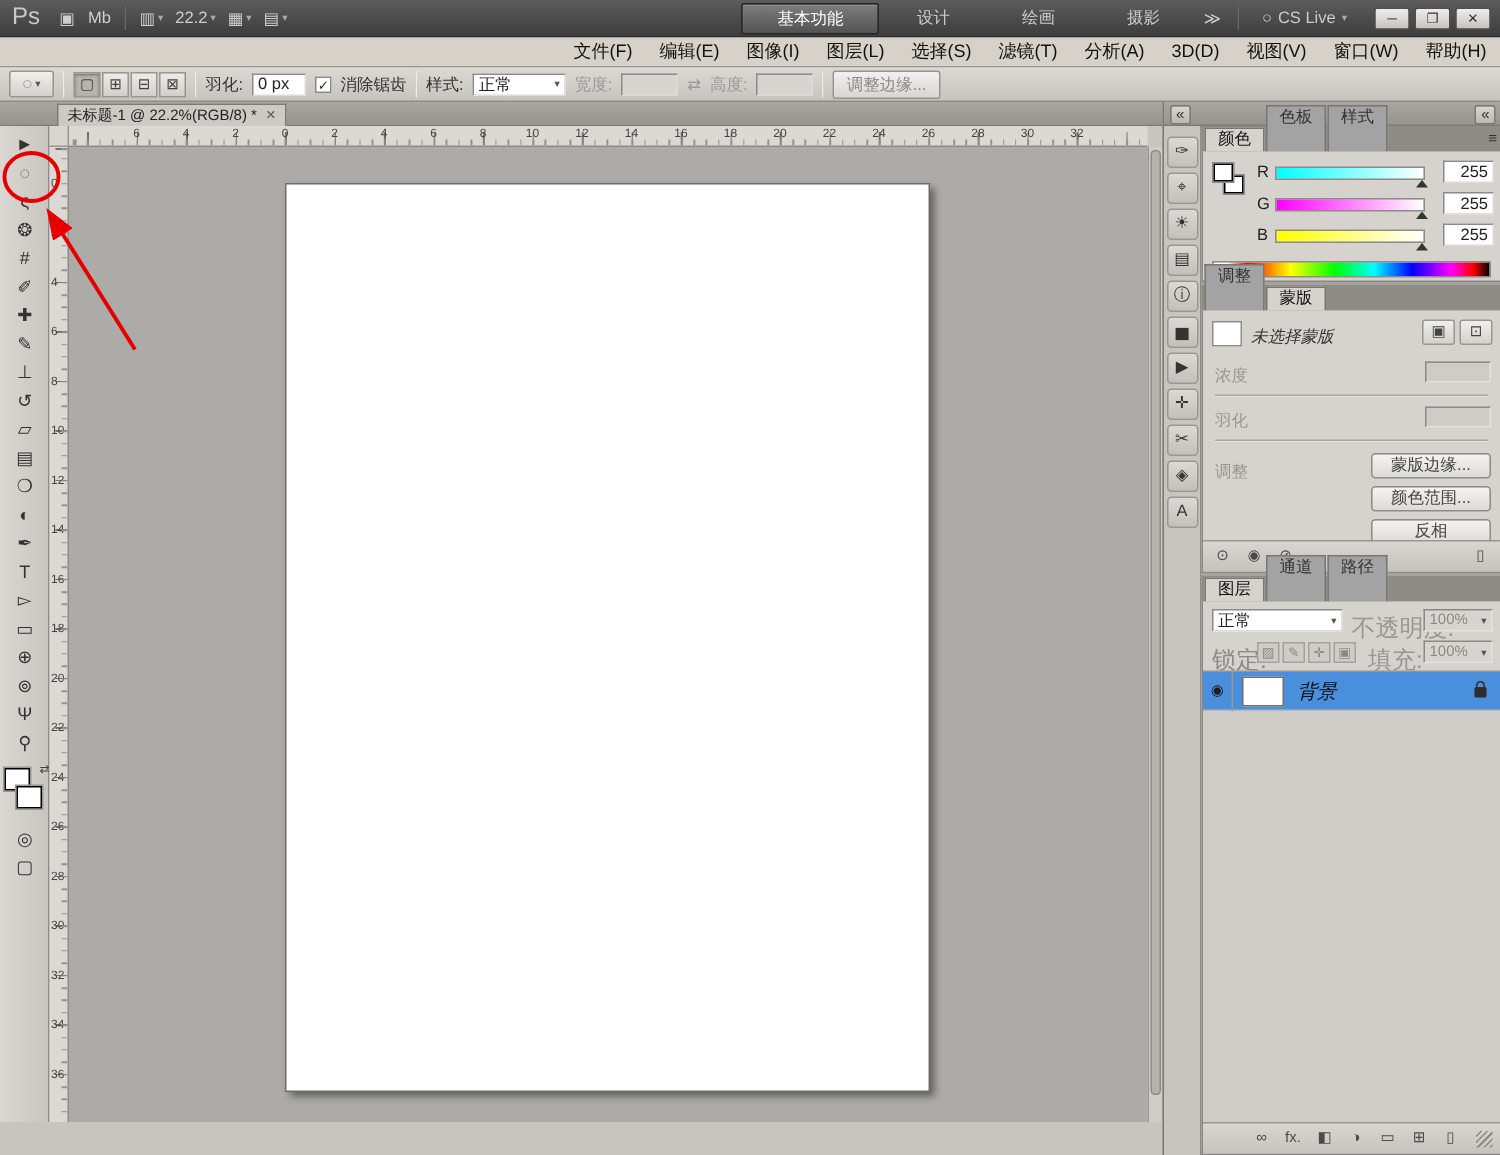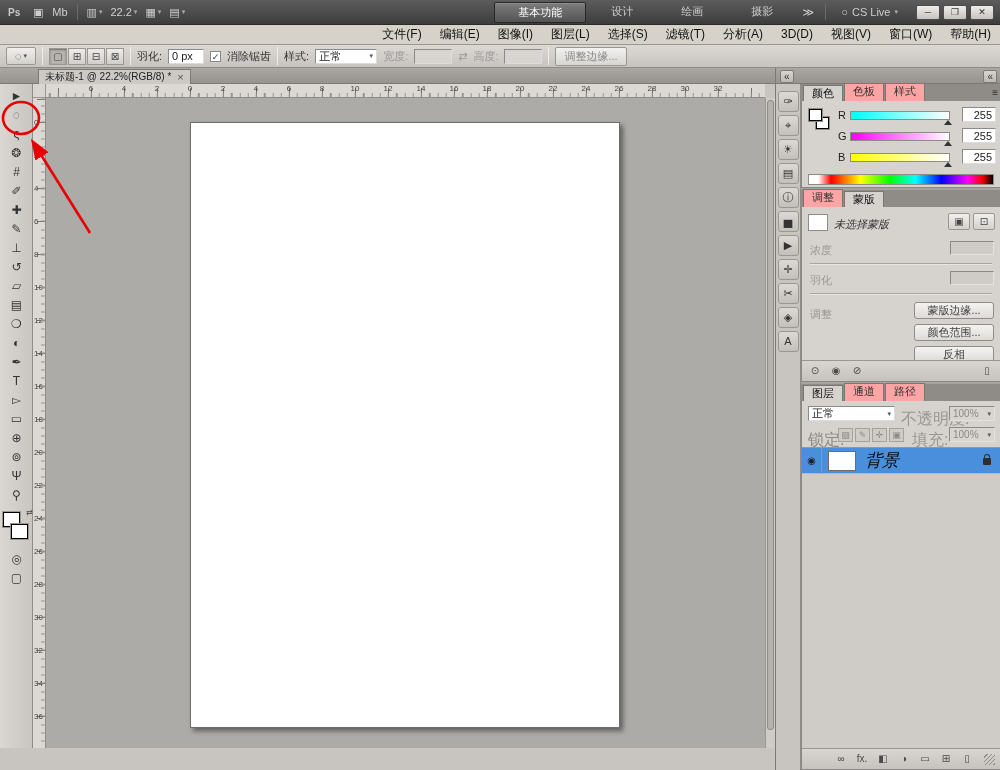--- a/index.html
+++ b/index.html
@@ -4,21 +4,21 @@
 <style>
   * { margin:0; padding:0; box-sizing:border-box; }
   html,body { width:1000px; height:770px; overflow:hidden; }
   body { font-family:"Liberation Sans","DejaVu Sans",sans-serif; background:#3a3a3a; }
   .app { position:relative; width:1000px; height:770px; background:#c8c5c0; overflow:hidden; }
 
   
   .appbar { position:absolute; left:0; top:0; width:1000px; height:25px;
     background:linear-gradient(#5c5c5c,#3d3d3d); color:#d8d8d8; display:flex; align-items:center;
     padding:0 4px; font-size:11px; border-bottom:1px solid #2a2a2a; }
-  .ps-logo { font-weight:bold; font-size:10px; color:#c9c9c9; padding:0 8px 0 4px; }
+  .ps-logo { font-weight:normal; font-size:16px; color:#c9c9c9; padding:0 8px 0 4px; }
   .ab-btn { height:18px; min-width:20px; padding:0 4px; display:flex; align-items:center; justify-content:center;
     gap:2px; color:#cfcfcf; border-radius:2px; }
   .ab-caret { font-size:7px; color:#aaa; }
   .ab-sep { width:1px; height:16px; background:#2e2e2e; border-right:1px solid #6a6a6a; margin:0 5px; }
   .ws-group { margin-left:auto; display:flex; align-items:center; gap:2px; }
   .ws-btn { padding:2px 23px; color:#ccc; border-radius:2px; }
   .ws-btn.active { background:linear-gradient(#7d7d7d,#535353); border:1px solid #262626;
     box-shadow:inset 0 1px 0 #909090; color:#fff; }
   .cslive { display:flex; align-items:center; gap:4px; padding:2px 8px; color:#ccc; }
   .win-controls { display:flex; gap:3px; margin-left:8px; margin-right:2px; }
@@ -119,22 +119,22 @@
   .collapse-btn { position:absolute; top:2px; font-size:10px; line-height:11px; color:#333;
     background:linear-gradient(#d8d6d2,#bcb9b4); border:1px solid #7d7a75; border-radius:2px; padding:0 3px; }
   .dock-strip { position:absolute; left:0; top:16px; width:25px; height:686px; background:#c8c5c0;
     border-right:1px solid #8f8c87; padding-top:4px; }
   .dock-icon { width:21px; height:21px; margin:3px auto; background:linear-gradient(#dcd9d4,#c3c0bb);
     border:1px solid #9a978f; border-radius:3px; font-size:11px; color:#333; text-align:center; line-height:19px; }
   .panel-col { position:absolute; left:25px; top:16px; width:200px; height:686px; }
 
   .pgroup { position:absolute; left:0; width:200px; }
   .ptabs { position:relative; height:17px; background:#8f8c87; display:flex; align-items:flex-end; padding-left:2px; }
-  .ptab { padding:1px 8px; font-size:11px; color:#333; background:#fca5a5; border:1px solid #7a7772;
-    border-bottom:none; margin-right:1px; height:18px; line-height:13px; }
+  .ptab { padding:1px 8px; font-size:11px; color:#333; background:#a3a3a3; border:1px solid #7a7772;
+    border-bottom:none; margin-right:1px; height:31px; line-height:13px; }
   .ptab.active { background:#d6d3ce; color:#111; height:16px; }
   .pmenu { position:absolute; right:3px; top:3px; font-size:10px; color:#2e2e2e; }
   .pbody { position:absolute; left:0; top:17px; right:0; bottom:0; background:#d6d3ce;
     border:1px solid #8a8784; border-top:none; }
 
   
   .color-group { top:0; height:104px; }
   .cp-fg { position:absolute; left:7px; top:8px; width:13px; height:12px; background:#fff;
     border:1px solid #000; box-shadow:0 0 0 1px #8f8c87; z-index:2; }
   .cp-bg { position:absolute; left:14px; top:16px; width:13px; height:12px; background:#fff;
@@ -180,21 +180,21 @@
   .lock-row-icons { position:absolute; left:36px; top:27px; display:flex; gap:2px; }
   .lock-mini { width:15px; height:14px; border:1px solid #a5a29b; background:#cfccc7; font-size:9px;
     color:#8c8984; text-align:center; line-height:12px; }
   .layer-list { position:absolute; left:0; right:0; top:46px; bottom:21px; background:#cfccc7;
     border-top:1px solid #9a978f; }
   .layer-row { position:relative; height:26px; display:flex; align-items:center; border-bottom:1px solid #bab7b2; }
   .layer-row.selected { background:#4a8fdc; }
   .eye-cell { width:20px; height:26px; border-right:1px solid #9a978f; display:flex; align-items:center; justify-content:center; }
   .eye-dot { font-size:10px; color:#1d1d1d; }
   .layer-thumb { width:28px; height:20px; background:#fff; border:1px solid #6f6d6a; margin-left:6px; }
-  .layer-name { font-size:17px; font-style:italic; color:#0a0a0a; margin-left:9px; }
+  .layer-name { font-size:13px; font-style:italic; color:#0a0a0a; margin-left:9px; }
   .lock-badge { position:absolute; right:9px; top:10px; width:8px; height:7px; background:#2e2e2e; border-radius:1px; }
   .lock-badge::before { content:""; position:absolute; top:-4px; left:1px; width:4px; height:4px;
     border:1.5px solid #2e2e2e; border-bottom:none; border-radius:3px 3px 0 0; }
   .grip { width:11px; height:11px; margin-left:4px;
     background:repeating-linear-gradient(135deg,transparent 0 2px,#8f8c87 2px 3px); }
 
   
   .overlay { position:absolute; left:0; top:0; width:1000px; height:770px; pointer-events:none; z-index:99; }
 </style>
 </head>

